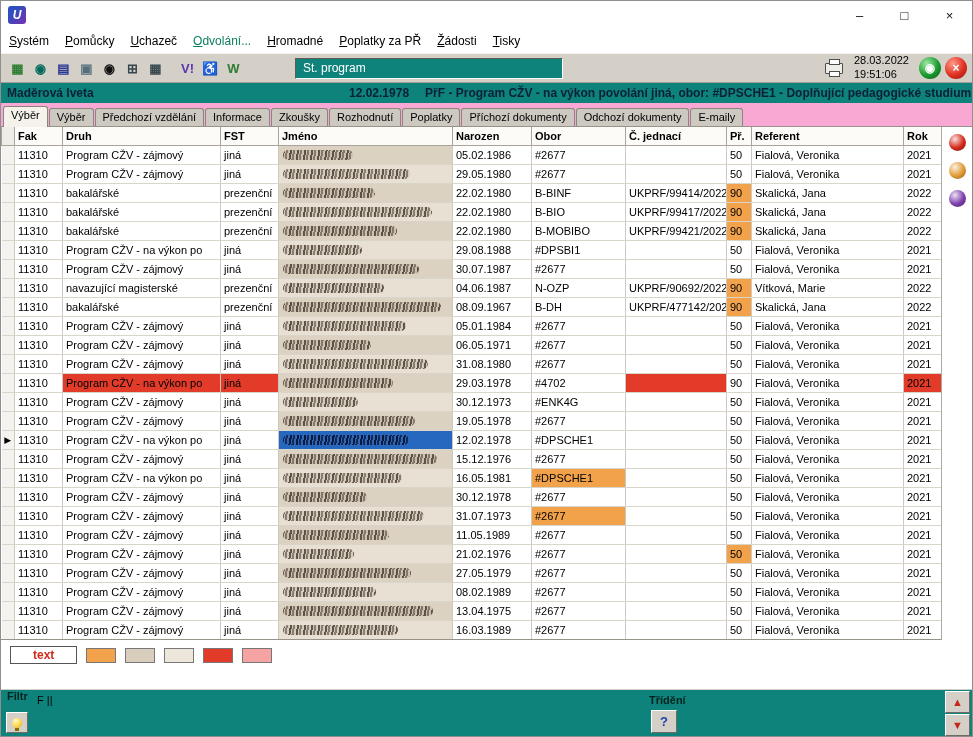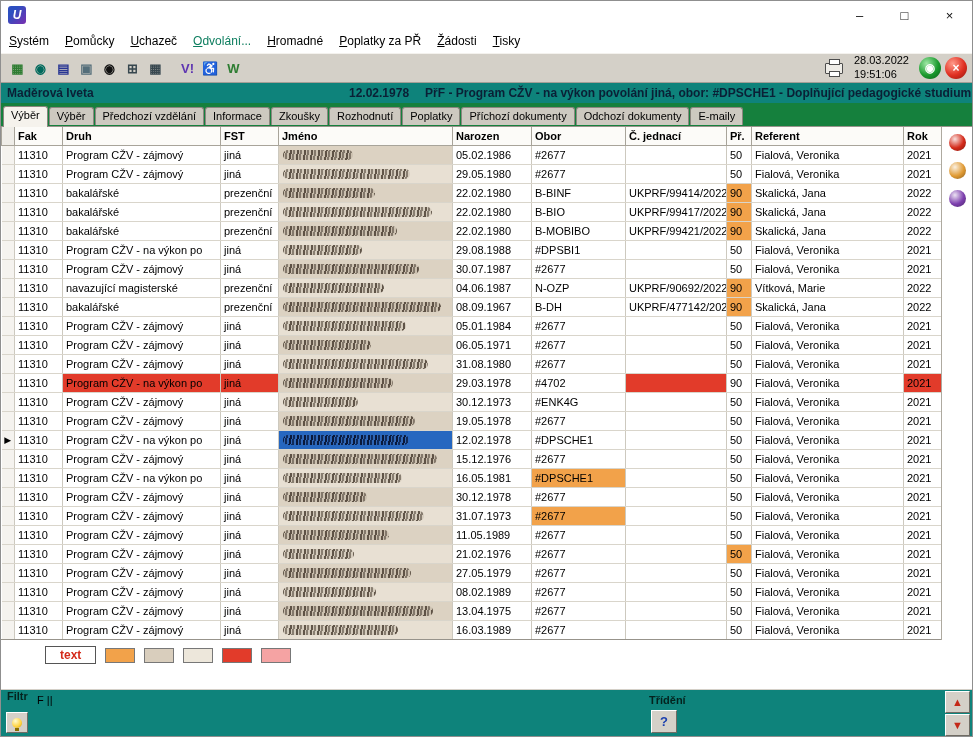--- a/index.html
+++ b/index.html
@@ -65,21 +65,21 @@
     height: 20px; background: #0E837B; display: flex; align-items: center;
     font-size: 12px; font-weight: bold; color: #0a2036;
     white-space: nowrap; overflow: hidden;
   }
   .infobar .name { padding-left: 6px; width: 348px; flex: none; }
   .infobar .dob { flex: none; }
   .infobar .program { margin-left: 16px; flex: none; }
 
   
   .tabbar {
-    height: 24px; background: #15803d; display: flex; align-items: center;
+    height: 24px; background: #f9a8d4; display: flex; align-items: flex-end;
     padding: 2px 0 0 2px; border-bottom: 1px solid #97938b;
   }
   .tab {
     font-size: 11px; padding: 2px 7px; margin-right: 1px; height: 18px;
     border: 1px solid #8a867e; border-bottom: none; border-radius: 3px 3px 0 0;
     background: #cdc9c0; color: #000; white-space: nowrap;
   }
   .tab.active { background: #f5f2ec; height: 21px; position: relative; top: 1px; }
 
   
@@ -119,21 +119,21 @@
   .right-panel {
     position: absolute; right: 0; top: 126px; width: 31px; height: 513px;
     background: #fff; border-left: 1px solid #aeaaa0;
   }
   .sphere { width: 17px; height: 17px; border-radius: 50%; margin: 7px auto 11px; }
 
   
   .legend { height: 30px; display: flex; align-items: center; gap: 9px; padding-left: 9px; background: #fff; }
   .legend-text {
     border: 1px solid #555; color: #d42a1a; font-weight: bold; font-size: 12px;
-    padding: 0 14px; height: 18px; display: flex; align-items: center; background: #fff; margin-left: 35px;
+    padding: 0 22px; height: 18px; display: flex; align-items: center; background: #fff;
   }
   .swatch { width: 30px; height: 15px; border: 1px solid #777; }
 
   
   .statusbar {
     position: absolute; left: 0; bottom: 0; width: 971px; height: 47px;
     background: #0E837B; border-top: 1px solid #d4d0c8;
   }
   .sb-filter-label { position: absolute; left: 6px; top: 0; font-size: 11px; font-weight: bold; color: #04231e; }
   .sb-filter-value { position: absolute; left: 36px; top: 4px; font-size: 11px; color: #000; white-space: pre; }
@@ -180,20 +180,21 @@
       <div class="tbicon" style="color: rgb(40, 53, 147);">▤</div>
       <div class="tbicon" style="color: rgb(84, 110, 122);">▣</div>
       <div class="tbicon" style="color: rgb(17, 17, 17);">◉</div>
       <div class="tbicon" style="color: rgb(55, 71, 79);">⊞</div>
       <div class="tbicon" style="color: rgb(55, 71, 79);">▦</div>
       <div class="tb-gap"></div>
       <div class="tbicon" style="color: rgb(94, 53, 177);">V!</div>
       <div class="tbicon" style="color: rgb(21, 101, 192);">♿</div>
       <div class="tbicon" style="color: rgb(46, 125, 50);">W</div>
     </div>
+  <div class="combo">St. program</div>
   <div class="tb-right">
     <div class="print-btn">
       <div class="printer"></div>
     </div>
     <div class="datetime">
       <div>28.03.2022</div>
       <div>19:51:06</div>
     </div>
     <div style="display:flex;gap:4px;">
         <div class="round rb-green">◉</div>

